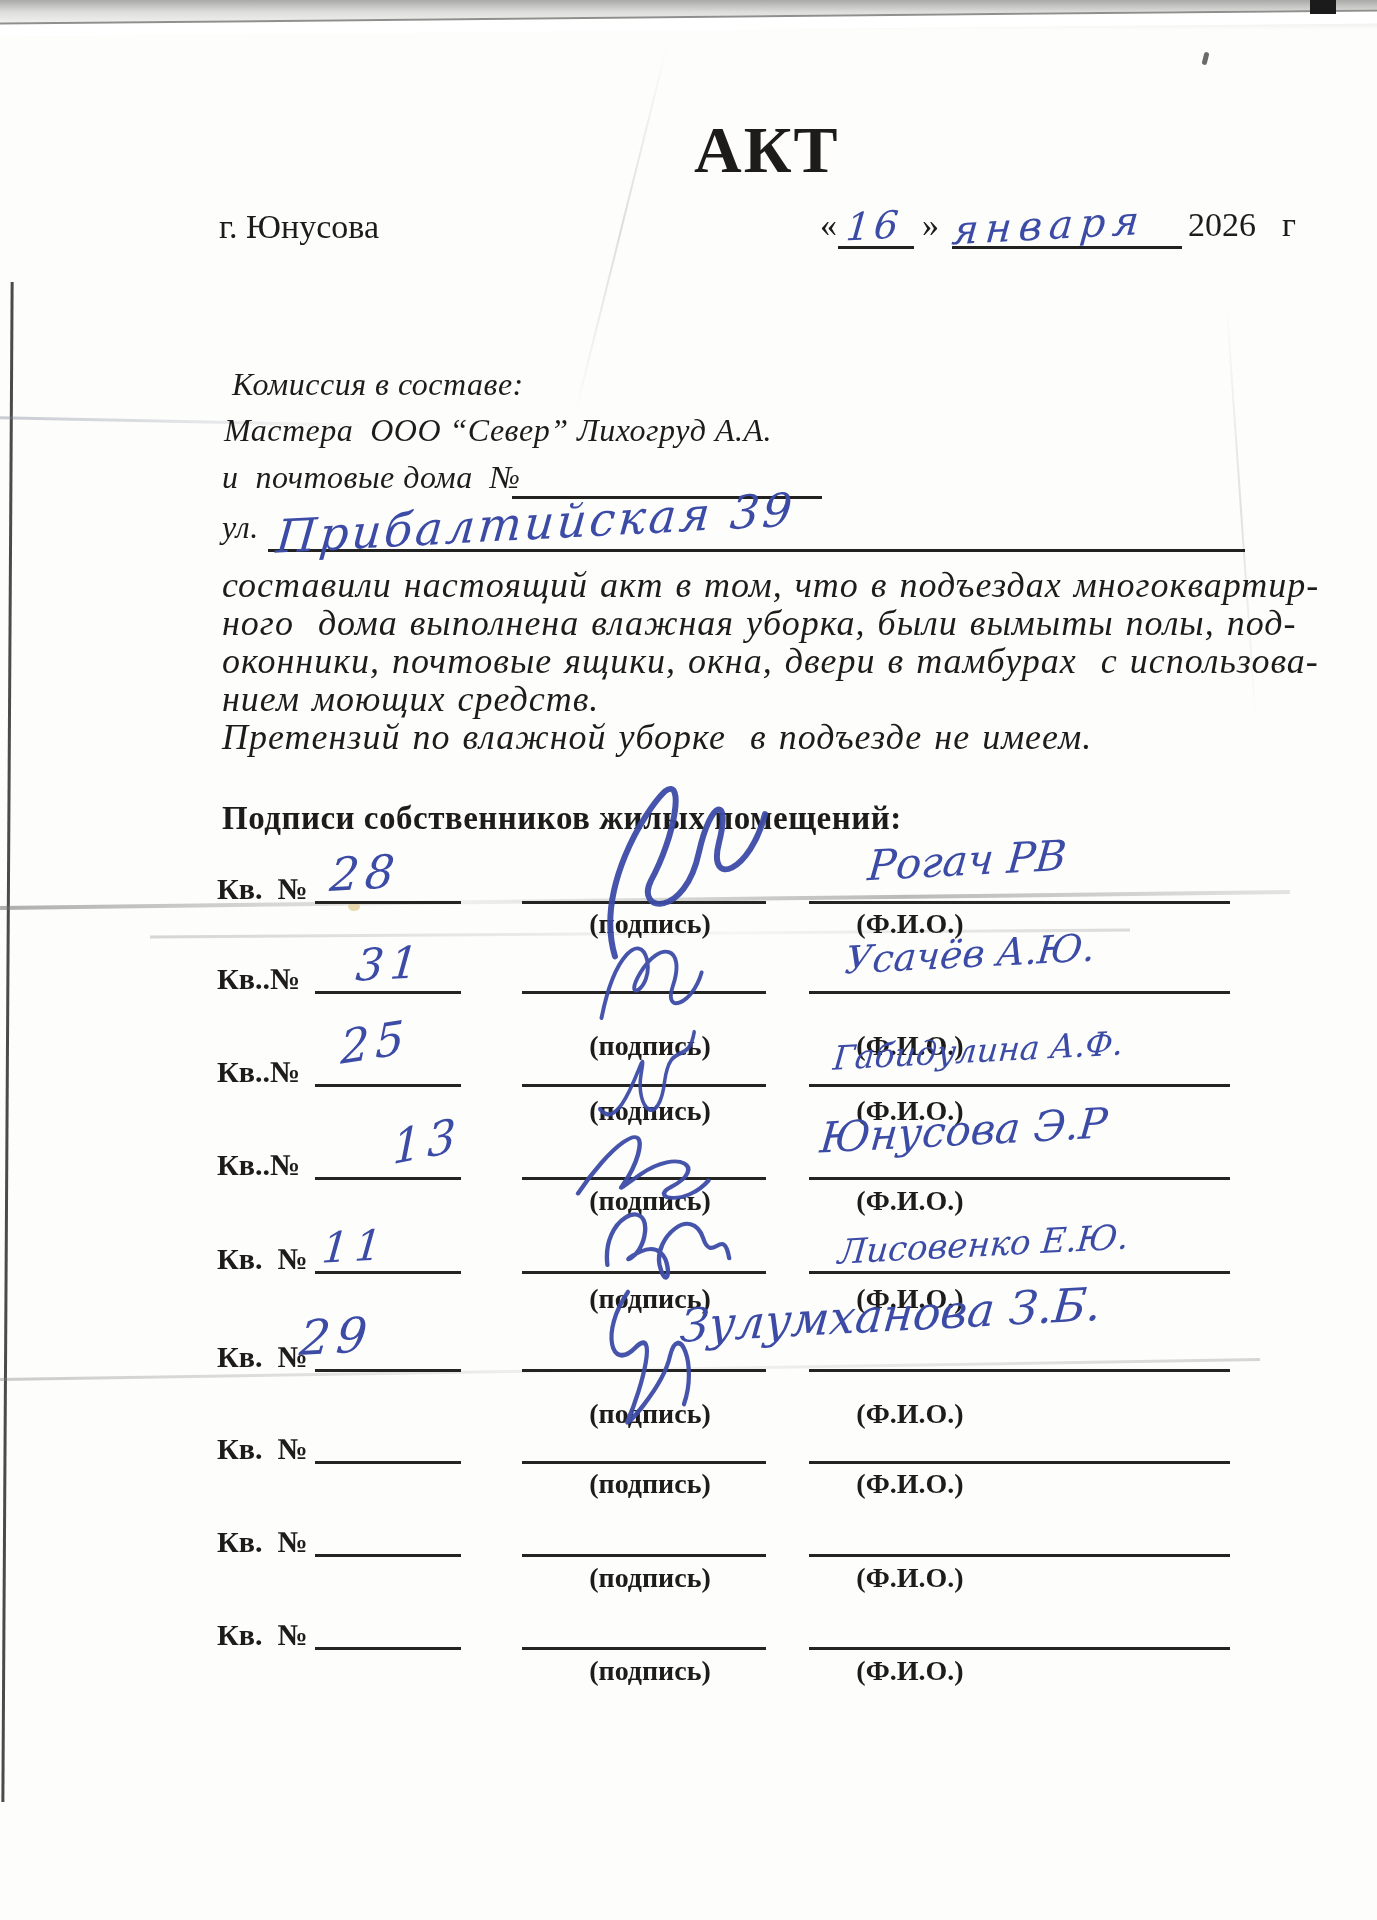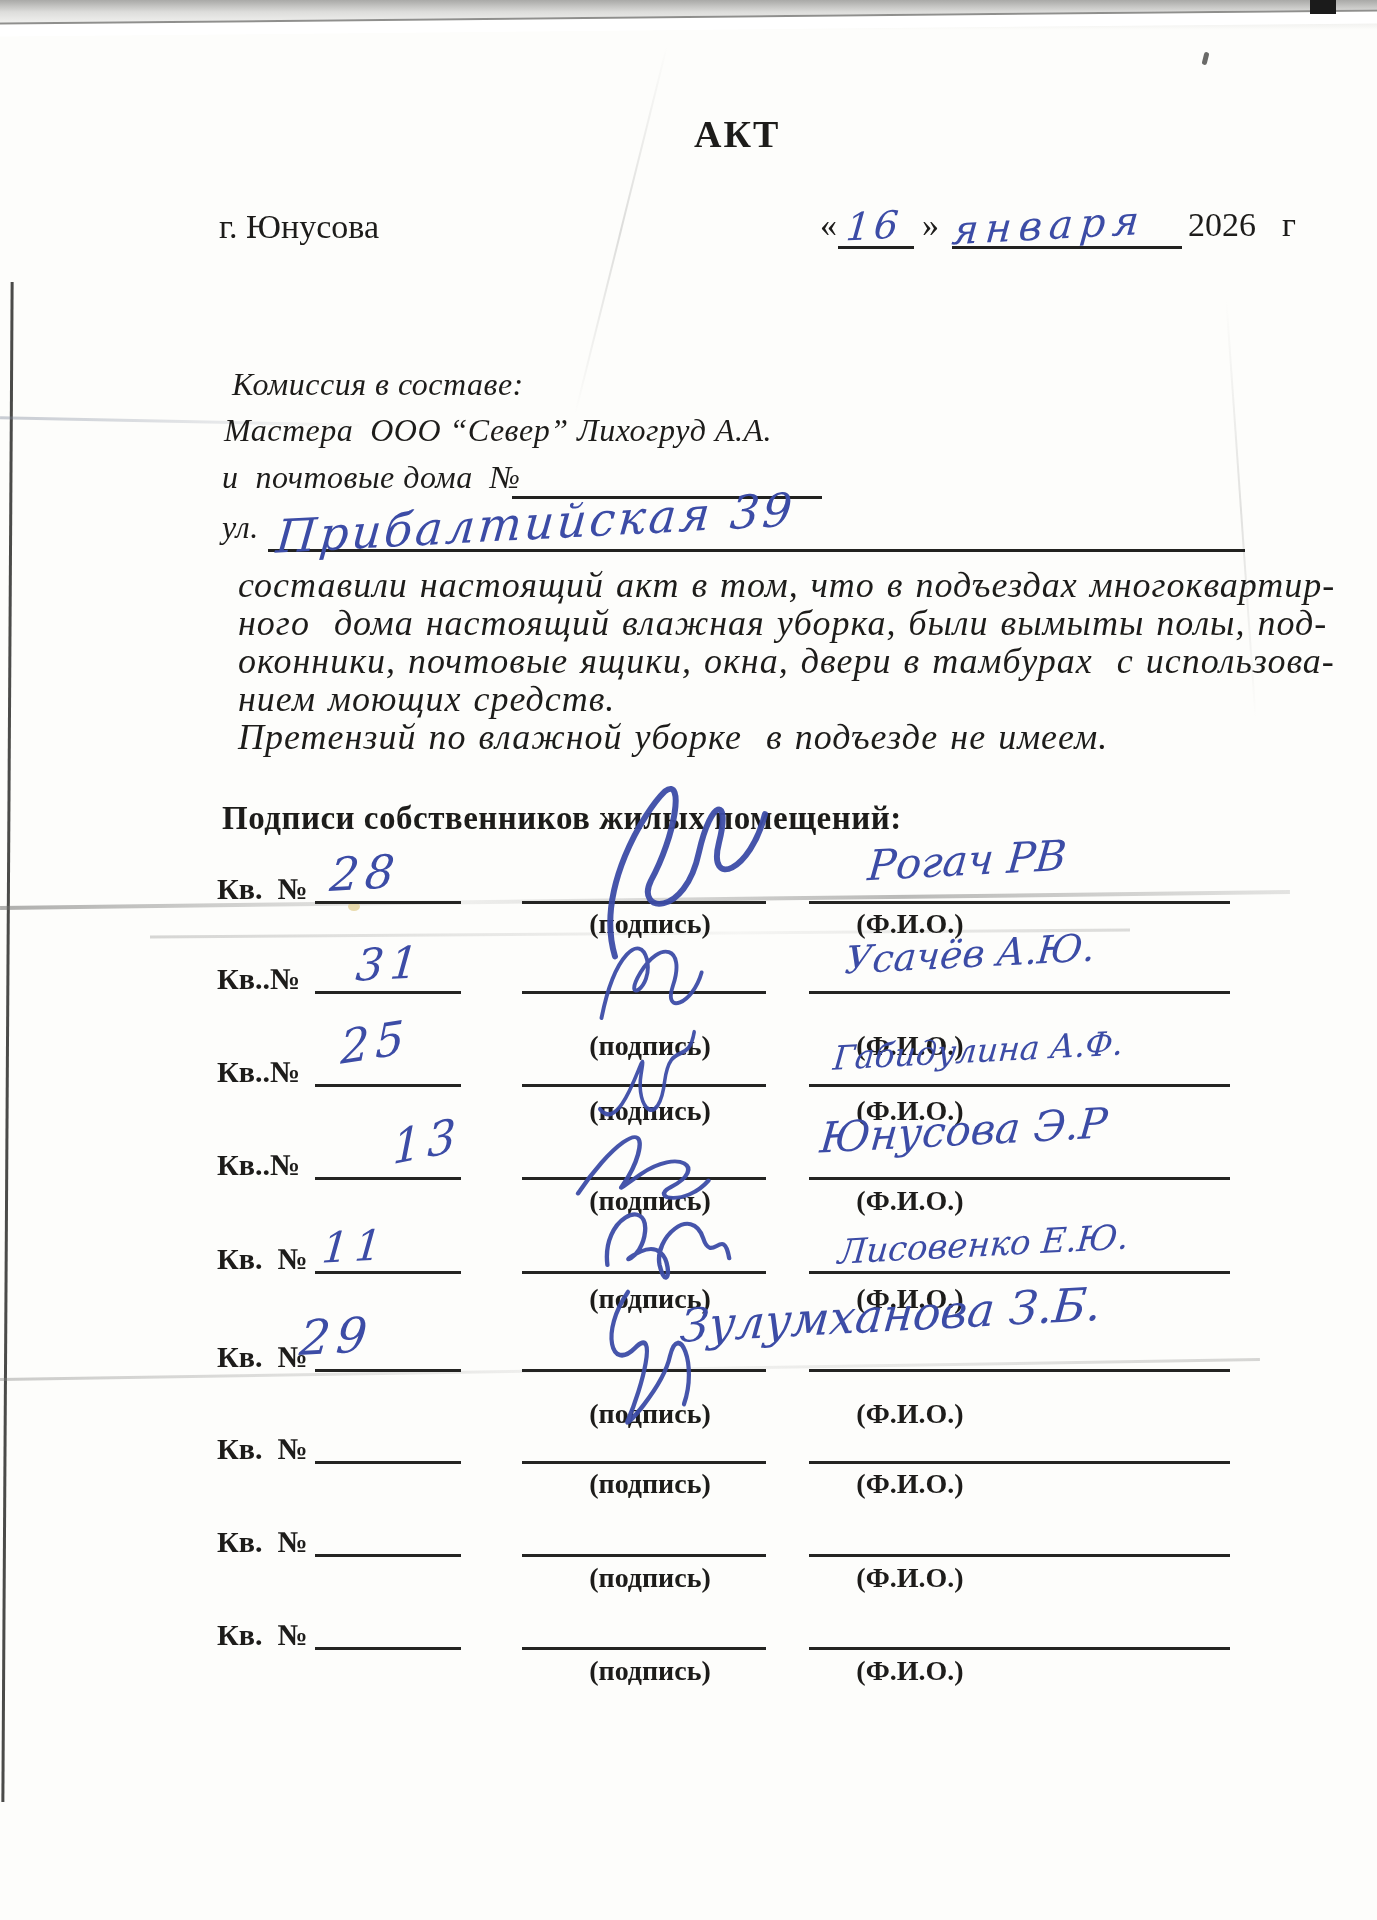--- a/index.html
+++ b/index.html
@@ -28,33 +28,33 @@
     background:linear-gradient(90deg,rgba(130,130,128,.4),rgba(190,190,188,.12) 50%,rgba(140,140,138,.35));}
   .crease4{left:0;top:420px;width:360px;height:3px;transform:rotate(1.2deg);
     background:linear-gradient(90deg,rgba(120,130,150,.4),rgba(190,190,188,.05));}
   .crease5{left:620px;top:40px;width:2px;height:380px;transform:rotate(14deg);
     background:linear-gradient(180deg,rgba(170,170,168,.0),rgba(160,160,158,.35),rgba(170,170,168,0));}
   .crease6{left:1240px;top:300px;width:2px;height:420px;transform:rotate(-4deg);
     background:linear-gradient(180deg,rgba(170,170,168,0),rgba(160,160,158,.3),rgba(170,170,168,0));}
   .speck{left:1203px;top:52px;width:5px;height:13px;border-radius:3px;background:#6a6a68;transform:rotate(14deg);}
   .stain{left:348px;top:902px;width:12px;height:9px;border-radius:50%;background:#e4d29a;opacity:.8;}
   
-  .title{left:694px;top:112px;font-size:38px;font-weight:bold;letter-spacing:2px;}
+  .title{left:694px;top:112px;font-size:66px;font-weight:bold;letter-spacing:2px;}
   .city{left:219px;top:208px;font-size:34px;}
   .dateline{left:820px;top:206px;font-size:34px;}
   .dateline .seg{position:absolute;top:0;white-space:pre;}
   .dline{position:absolute;height:3px;background:#222220;}
   .italic-line{font-style:italic;font-size:32px;letter-spacing:.5px;}
   .c-intro{left:232px;top:366px;}
   .c-master{left:224px;top:412px;}
   .c-res{left:222px;top:459px;}
   .res-underline{left:512px;top:496px;width:310px;}
   .c-street{left:222px;top:509px;}
   .street-underline{left:268px;top:549px;width:977px;}
-  .para{font-style:italic;font-size:36px;letter-spacing:1px;word-spacing:2px;white-space:pre;line-height:38px;margin-left:16px;}
+  .para{font-style:italic;font-size:36px;letter-spacing:1px;word-spacing:2px;white-space:pre;line-height:38px;}
   .p0{left:222px;top:566px;}
   .p1{left:222px;top:604px;}
   .p2{left:222px;top:642px;}
   .p3{left:222px;top:680px;}
   .p4{left:222px;top:718px;}
   .sig-heading{left:222px;top:800px;font-size:33px;font-weight:bold;letter-spacing:.5px;}
   
   .row{position:absolute;left:0;width:1377px;height:110px;}
   .kv{position:absolute;left:217px;top:0;font-size:30px;font-weight:bold;white-space:pre;}
   .bline{position:absolute;height:3px;background:#242422;}
@@ -108,21 +108,21 @@
 
 <div class="abs italic-line c-intro pre">Комиссия в составе:</div>
 <div class="abs italic-line c-master pre">Мастера  ООО “Север” Лихогруд А.А.</div>
 <div class="abs italic-line c-res pre">и  почтовые дома  №</div>
 <span class="abs dline res-underline"></span>
 <div class="abs italic-line c-street pre">ул.</div>
 <span class="abs dline street-underline"></span>
 <span class="abs hw hw-street">Прибалтийская 39</span>
 
 <div class="abs para p0">составили настоящий акт в том, что в подъездах многоквартир-</div>
-<div class="abs para p1">ного  дома настоящий влажная уборка, были вымыты полы, под-</div>
+<div class="abs para p1">ного  дома выполнена влажная уборка, были вымыты полы, под-</div>
 <div class="abs para p2">оконники, почтовые ящики, окна, двери в тамбурах  с использова-</div>
 <div class="abs para p3">нием моющих средств.</div>
 <div class="abs para p4">Претензий по влажной уборке  в подъезде не имеем.</div>
 
 <div class="abs sig-heading">Подписи собственников жилых помещений:</div>
 
 <div class="row" style="top:872px">
   <span class="kv">Кв.  №</span>
   <span class="bline l1"></span>
   <span class="bline l2"></span>

